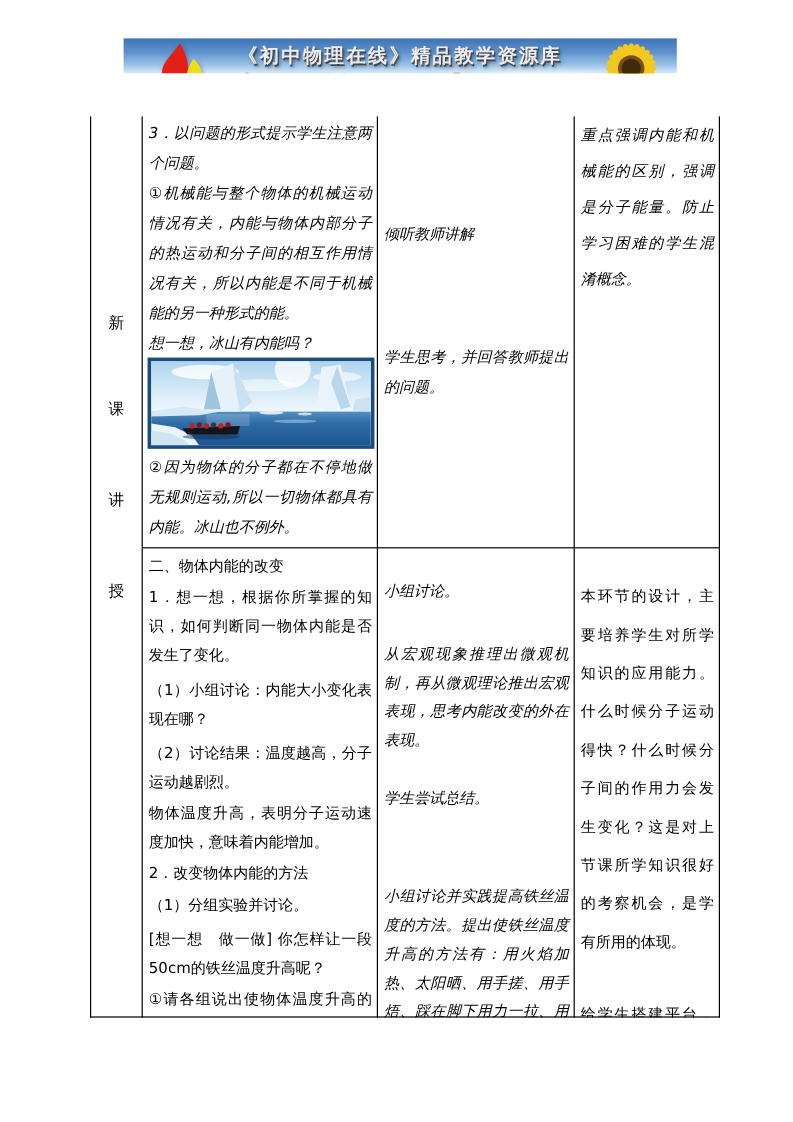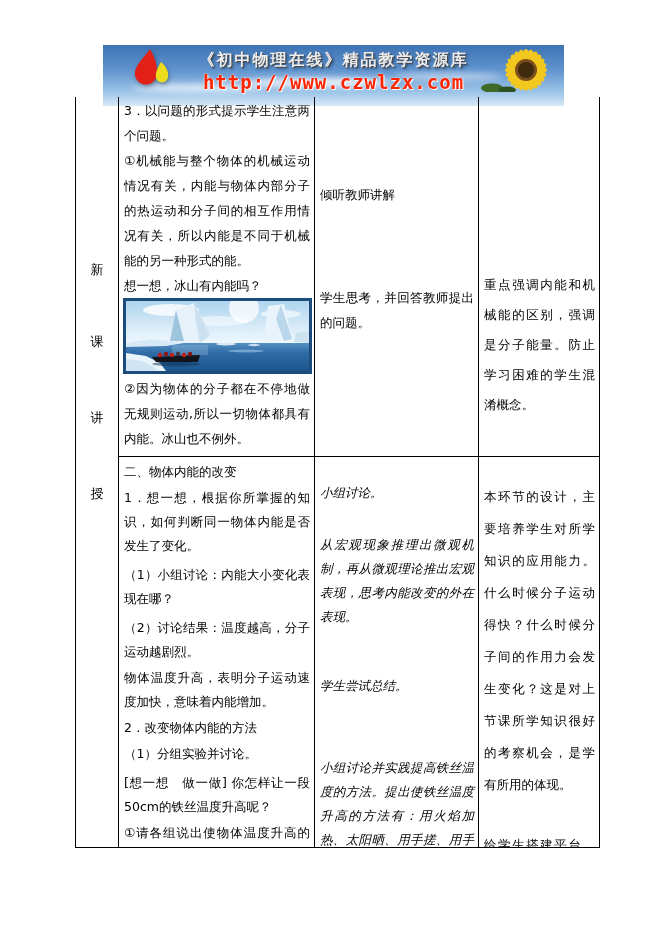--- a/index.html
+++ b/index.html
@@ -4,21 +4,21 @@
 <style>
   * { box-sizing: border-box; margin: 0; padding: 0; }
   html,body { background:#ffffff; }
   body {
     width: 661px; height: 935px; position: relative;
     font-family: "DejaVu Sans", sans-serif; color:#000;
     overflow: hidden;
   }
   
   .banner {
-    position:absolute; left:103px; top:45px; width:461px; height:61px;
+    position:absolute; left:103px; top:32px; width:461px; height:29px;
     background: linear-gradient(180deg,#3e73b4 0%,#5f93ce 40%,#9ec5e8 78%,#d8eaf7 100%);
     overflow:hidden;
   }
   .cloud { position:absolute; background:rgba(255,255,255,.85); border-radius:50%; filter:blur(3px); }
   .cloud.c1 { left:140px; top:33px; width:150px; height:9px; }
   .cloud.c2 { left:30px;  top:39px; width:130px; height:8px; opacity:.8; }
   .cloud.c3 { left:290px; top:28px; width:110px; height:7px; opacity:.6; }
   .banner-title {
     position:absolute; left:0; right:0; top:5px; text-align:center;
     font-size:16px; font-weight:bold; letter-spacing:2px; color:#ececec;
@@ -40,43 +40,43 @@
     display:grid;
     grid-template-columns: 43px 196px 164px 121px;
     grid-template-rows: 360px 391px;
     border-left:1.5px solid #000; border-bottom:1.5px solid #000;
   }
   .cell {
     border-right:1.5px solid #000; overflow:hidden;
     padding:1px 4px 0 5px; font-size:12.5px; line-height:25px;
     text-align:justify;
   }
-  .rb { border-bottom:1.5px solid #000; }
+  .rb { border-bottom:1.5px solid #000;font-style:italic; }
   .cell-stage { grid-column:1; grid-row:1 / 3; position:relative; padding:0; }
   .vchar { position:absolute; left:0; right:0; text-align:center; font-size:13px; }
   .vchar.k0 { top:160px; } .vchar.k1 { top:232px; }
   .vchar.k2 { top:308px; } .vchar.k3 { top:384px; }
   .para { margin:0; }
   
   .c2r1 .scene { margin:0 0 2px -1px; }
   
   .c3r1 .p0 { margin-top:84px; }
   .c3r1 .p1 { margin-top:78px; }
   
   .c4r1 { line-height:30px; }
-  .c4r1 .p0 { margin-top:172px; }
+  .c4r1 .p0 { }
   
   .c2r2 { line-height:24px; }
   .c2r2 .para { margin-top:2px; }
   .c2r2 .g { margin-top:5px; }
   
   .c3r2 { line-height:24px;font-style:italic; }
   .c3r2 .p0 { margin-top:23px; }
   .c3r2 .p1 { margin-top:28px; }
-  .c3r2 .p2 { margin-top:45px; }
+  .c3r2 .p2 { margin-top:24px; }
   .c3r2 .p3 { margin-top:58px; }
   
   .c4r2 .p0 { margin-top:23px; line-height:32px; }
   .c4r2 .p1 { margin-top:30px; line-height:28px; }
   
   .scene {
     width:189px; height:76px; border:3px solid #1c4b7c; background:#cfe4f2;
   }
   .scene svg { display:block; width:100%; height:100%; }
 </style>

